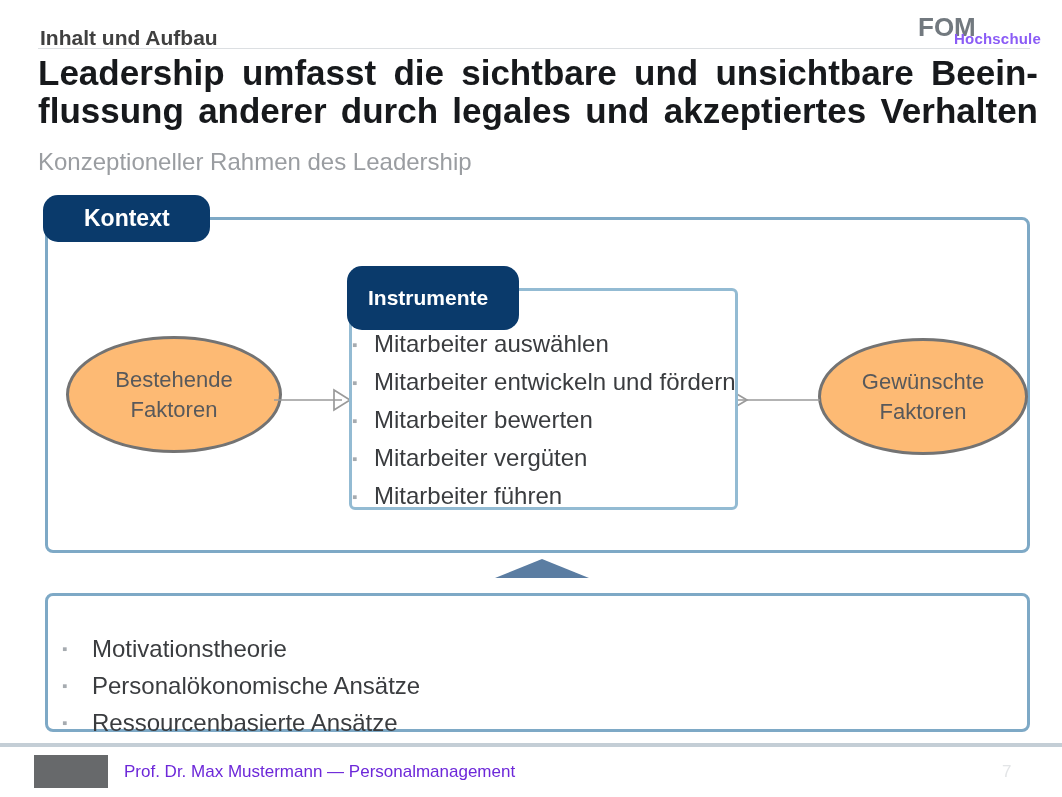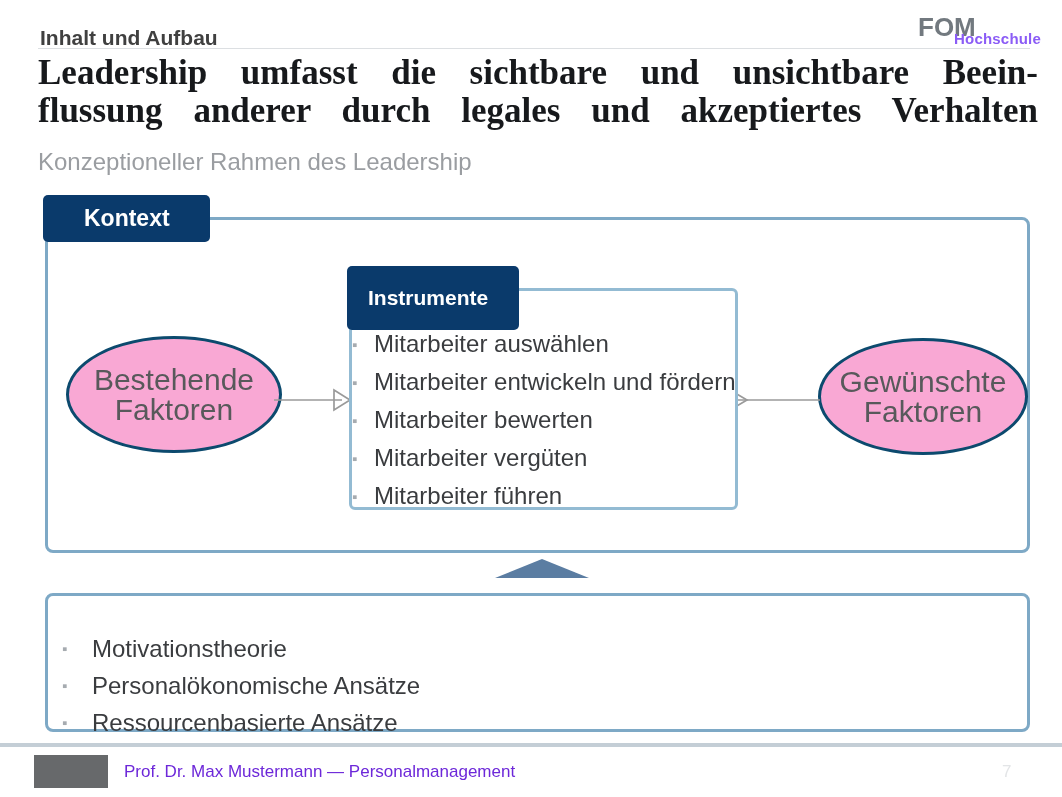--- a/index.html
+++ b/index.html
@@ -13,42 +13,42 @@
            font-weight:700;white-space:nowrap;}
   .brand{position:absolute;left:916px;top:6px;width:124px;height:48px;}
   .brand-mark{position:absolute;left:2px;top:6px;font-size:26px;font-weight:700;
               color:#72797f;letter-spacing:0px;white-space:nowrap;}
   .brand-sub{position:absolute;left:38px;top:24px;font-size:15px;font-weight:700;
              color:#8b5cf6;letter-spacing:.2px;white-space:nowrap;}
   .hrule{position:absolute;left:38px;top:48px;width:992px;height:1.2px;background:#dcdfe2;}
 
   .title{position:absolute;left:38px;top:54px;width:1000px;font-size:35px;line-height:38px;
          font-weight:700;color:#17191c;letter-spacing:0px;}
-  .tl{display:block;text-align:justify;height:38px;font-family:Liberation Serif, serif;}
+  .tl{display:block;text-align:justify;height:38px;}
   .tl:after{content:"";display:inline-block;width:100%;height:0;}
   .tl.last{text-align:justify;}
   .subtitle{position:absolute;left:38px;top:148px;font-size:24px;color:#9a9da1;white-space:nowrap;}
 
   
   .panel{position:absolute;border:3px solid #7ea9c6;background:#fff;
          box-sizing:border-box;border-radius:8px;}
   .box1{left:45px;top:217px;width:985px;height:336px;}
   .box2{left:45px;top:593px;width:985px;height:139px;}
 
-  .tag{position:absolute;background:#0a3a6b;color:#fff;border-radius:5px;
+  .tag{position:absolute;background:#0a3a6b;color:#fff;border-radius:15px;
        font-weight:700;display:flex;align-items:center;z-index:5;
        box-sizing:border-box;white-space:nowrap;}
   .tag1{left:43px;top:195px;width:167px;height:47px;font-size:23px;padding-left:41px;}
   .tag2{left:41px;top:573px;width:313px;height:52px;font-size:23px;padding-left:19px;}
   .tag3{left:347px;top:266px;width:172px;height:64px;font-size:21px;padding-left:21px;}
 
   
-  .ell{position:absolute;border:3px solid #0c4a6e;border-radius:50%;
+  .ell{position:absolute;border:3px solid #737373;border-radius:50%;
        display:flex;align-items:center;justify-content:center;text-align:center;
-       font-size:30px;color:#58595b;line-height:30px;background:#f9a8d4;}
+       font-size:22px;color:#58595b;line-height:30px;background:#fdba74;}
   .ellL{left:66px;top:336px;width:210px;height:111px;}
   .ellR{left:818px;top:338px;width:204px;height:111px;}
 
   
   .innerbox{position:absolute;left:349px;top:288px;width:389px;height:222px;
             border:3px solid #93bbd3;background:#fff;box-sizing:border-box;border-radius:6px;}
   .blist{position:absolute;left:352px;top:325px;width:430px;font-size:24px;color:#3a3c3f;z-index:4;}
   .blist .row{height:38px;display:flex;align-items:center;}
   .blist .bul{width:22px;color:#a6abb0;font-size:15px;}
 

